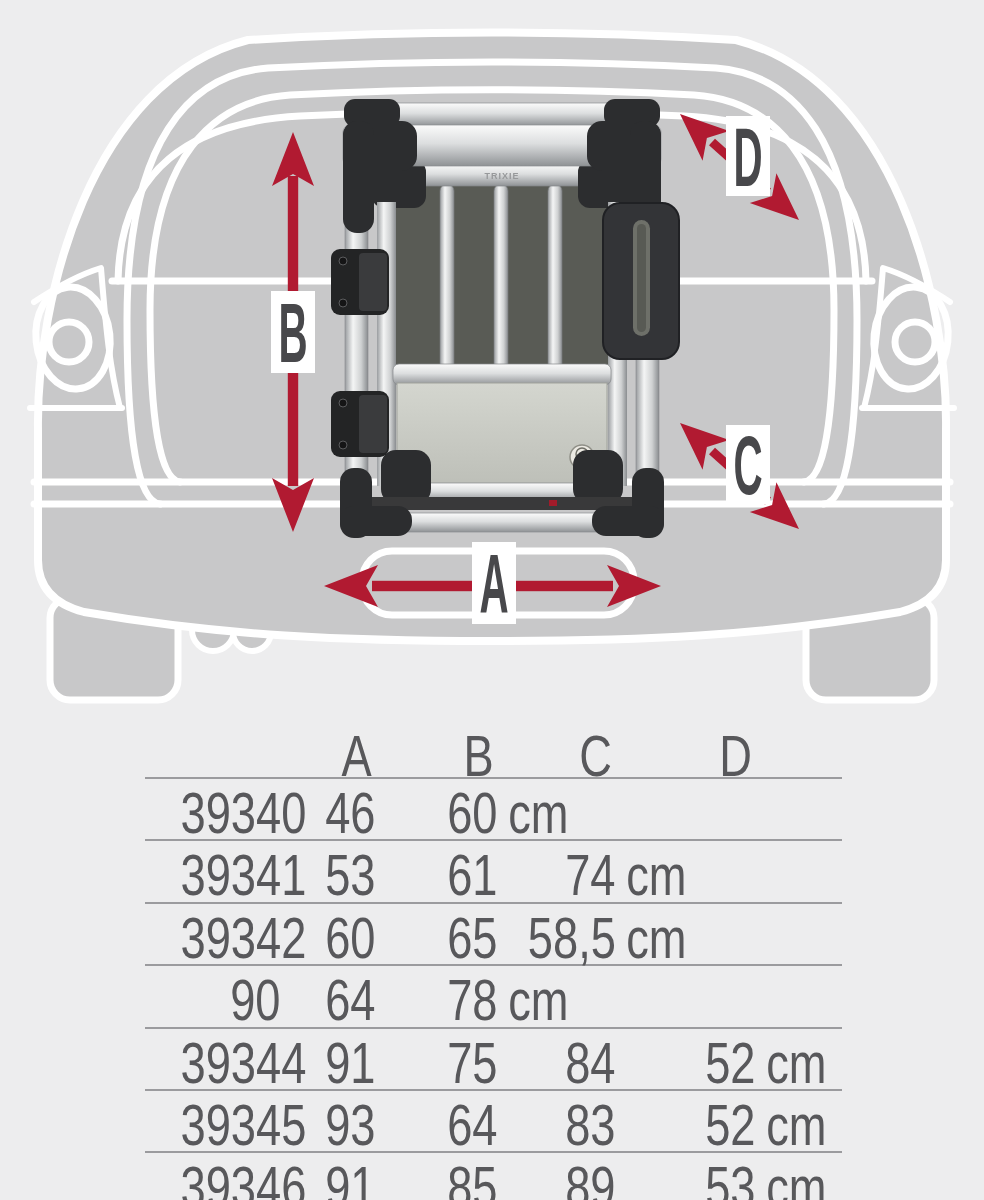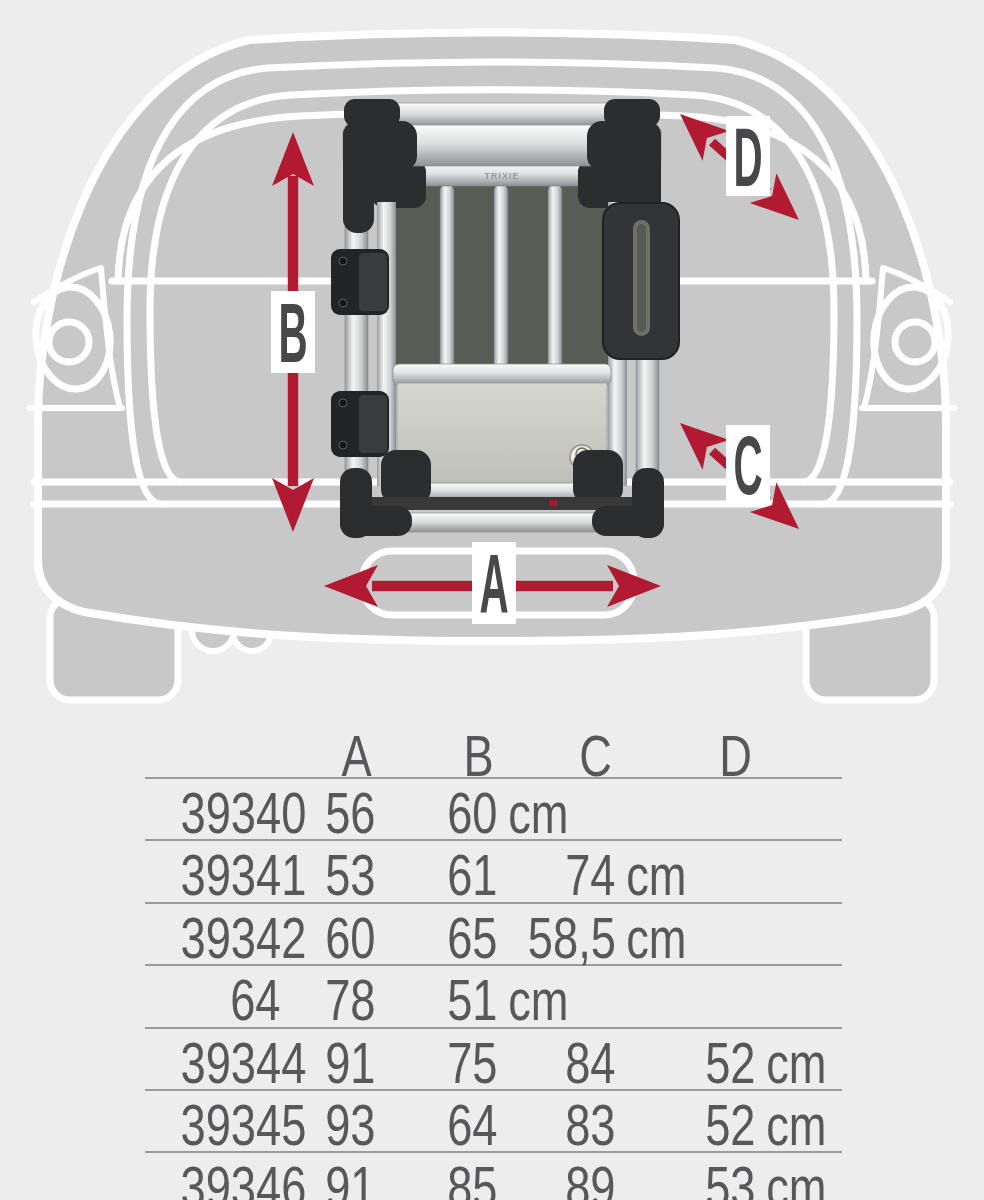--- a/index.html
+++ b/index.html
@@ -194,42 +194,42 @@
       <div class="cell num"></div>
       <div class="cell num"><span class="v">A</span></div>
       <div class="cell num"><span class="v">B</span></div>
       <div class="cell num"><span class="v">C</span></div>
       <div class="cell num"><span class="v">D</span></div>
       <div class="cell unit"></div>
     </div>
 
     <div class="trow">
       <div class="cell num"><span class="v">39340</span></div>
-      <div class="cell num"><span class="v">56</span></div>
+      <div class="cell num"><span class="v">46</span></div>
       <div class="cell num"><span class="v">60</span></div>
       <div class="cell unit"><span class="v">cm</span></div>
     </div>
     <div class="trow">
       <div class="cell num"><span class="v">39341</span></div>
       <div class="cell num"><span class="v">53</span></div>
       <div class="cell num"><span class="v">61</span></div>
       <div class="cell num"><span class="v">74</span></div>
       <div class="cell unit"><span class="v">cm</span></div>
     </div>
     <div class="trow">
       <div class="cell num"><span class="v">39342</span></div>
       <div class="cell num"><span class="v">60</span></div>
       <div class="cell num"><span class="v">65</span></div>
       <div class="cell num"><span class="v">58,5</span></div>
       <div class="cell unit"><span class="v">cm</span></div>
     </div>
     <div class="trow">
+      <div class="cell num"><span class="v">90</span></div>
       <div class="cell num"><span class="v">64</span></div>
       <div class="cell num"><span class="v">78</span></div>
-      <div class="cell num"><span class="v">51</span></div>
       <div class="cell unit"><span class="v">cm</span></div>
     </div>
     <div class="trow">
       <div class="cell num"><span class="v">39344</span></div>
       <div class="cell num"><span class="v">91</span></div>
       <div class="cell num"><span class="v">75</span></div>
       <div class="cell num"><span class="v">84</span></div>
       <div class="cell num"><span class="v">52</span></div>
       <div class="cell unit"><span class="v">cm</span></div>
     </div>

